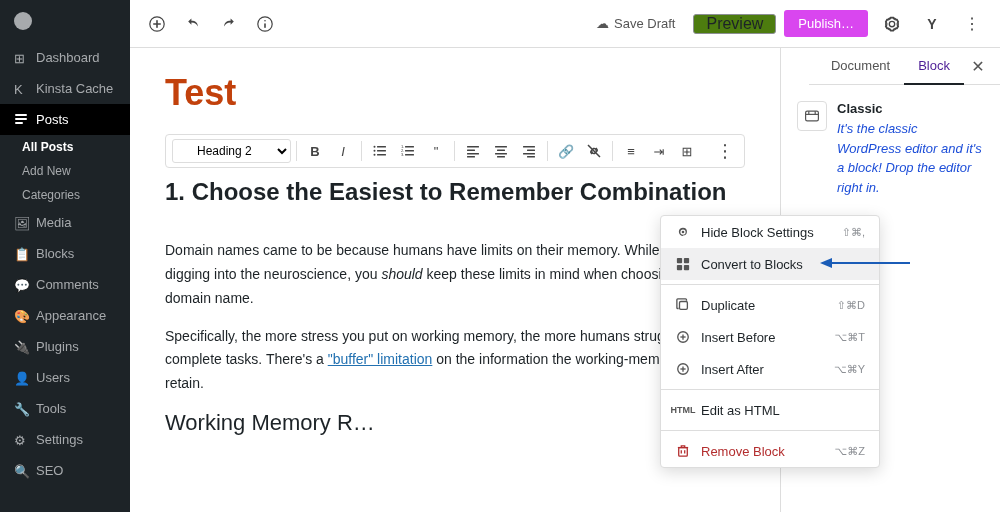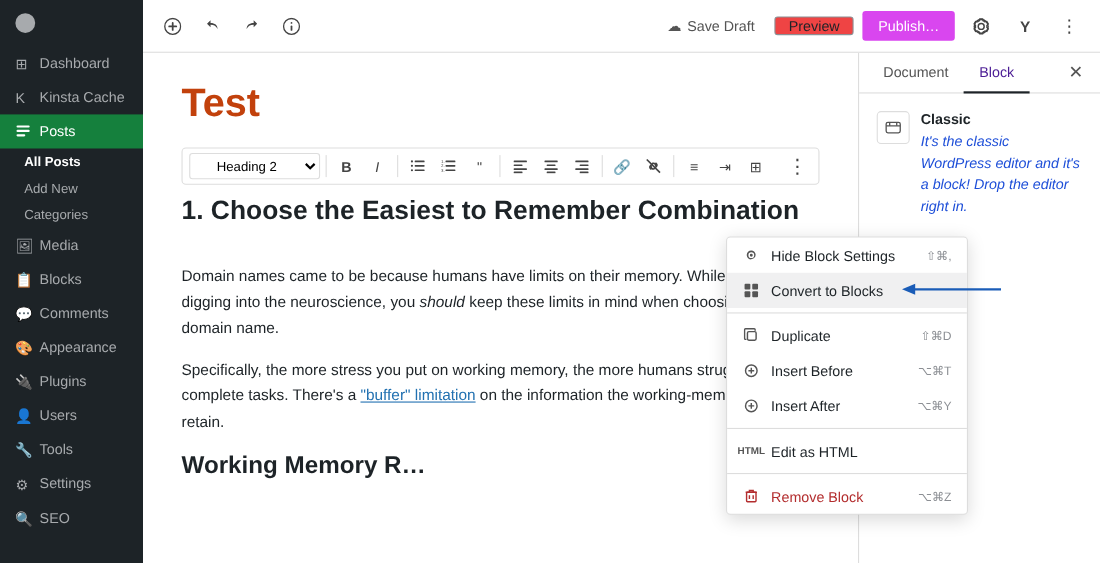--- a/index.html
+++ b/index.html
@@ -33,21 +33,21 @@
     .sidebar-item {
       padding: 8px 14px;
       display: flex;
       align-items: center;
       gap: 8px;
       color: #a7aaad;
       cursor: pointer;
       font-size: 13px;
       white-space: nowrap;
     }
-    .sidebar-item.active { background: #15803d; color: #fff; }
+    .sidebar-item.active { background: #000000; color: #fff; }
     .sidebar-item .icon { width: 14px; height: 14px; flex-shrink: 0; }
     .sidebar-sub-item {
       padding: 5px 14px 5px 22px;
       color: #a7aaad;
       cursor: pointer;
       font-size: 12px;
     }
     .sidebar-sub-item.active { color: #fff; font-weight: 600; }
 
     
@@ -76,22 +76,22 @@
       border-radius: 4px; color: #444;
       font-size: 15px;
     }
     .topbar-spacer { flex: 1; }
     .save-draft-btn {
       background: none; border: none; cursor: pointer;
       color: #555; font-size: 13px; padding: 6px 10px;
       display: flex; align-items: center; gap: 5px;
     }
     .preview-btn {
-      background: #ef4444; border: 1px solid #8c8f94; border-radius: 3px;
-      padding: 0 12px; cursor: pointer; font-size: 13px; color: #1d2327;
+      background: #4d7c0f; border: 1px solid #8c8f94; border-radius: 3px;
+      padding: 0 12px; cursor: pointer; font-size: 16px; color: #1d2327;
       font-weight: 500;
     }
     .publish-btn {
       background: #d946ef; border: none; border-radius: 3px;
       padding: 6px 14px; cursor: pointer; font-size: 13px; color: #fff;
       font-weight: 500;
     }
     .settings-btn, .plugin-btn, .more-btn {
       width: 32px; height: 32px;
       border: none; background: none; cursor: pointer;
@@ -178,33 +178,34 @@
       color: #1d2327;
       line-height: 1.7;
       margin-bottom: 14px;
     }
 
     .body-text em { font-style: italic; }
     .body-text a { color: #2271b1; text-decoration: underline; }
 
     .section-heading {
       font-size: 22px;
-      font-weight: 700;
+      font-weight: 400;
       color: #1d2327;
       margin-top: 8px;
     }
 
     
     #right-panel {
       width: 220px;
       background: #fff;
       border-left: 1px solid #ddd;
       display: flex;
       flex-direction: column;
       flex-shrink: 0;
+      align-items: flex-end;
     }
 
     .panel-tabs {
       display: flex;
       border-bottom: 1px solid #ddd;
       padding: 0 8px;
       align-items: center;
     }
     .panel-tab {
       padding: 10px 14px;

